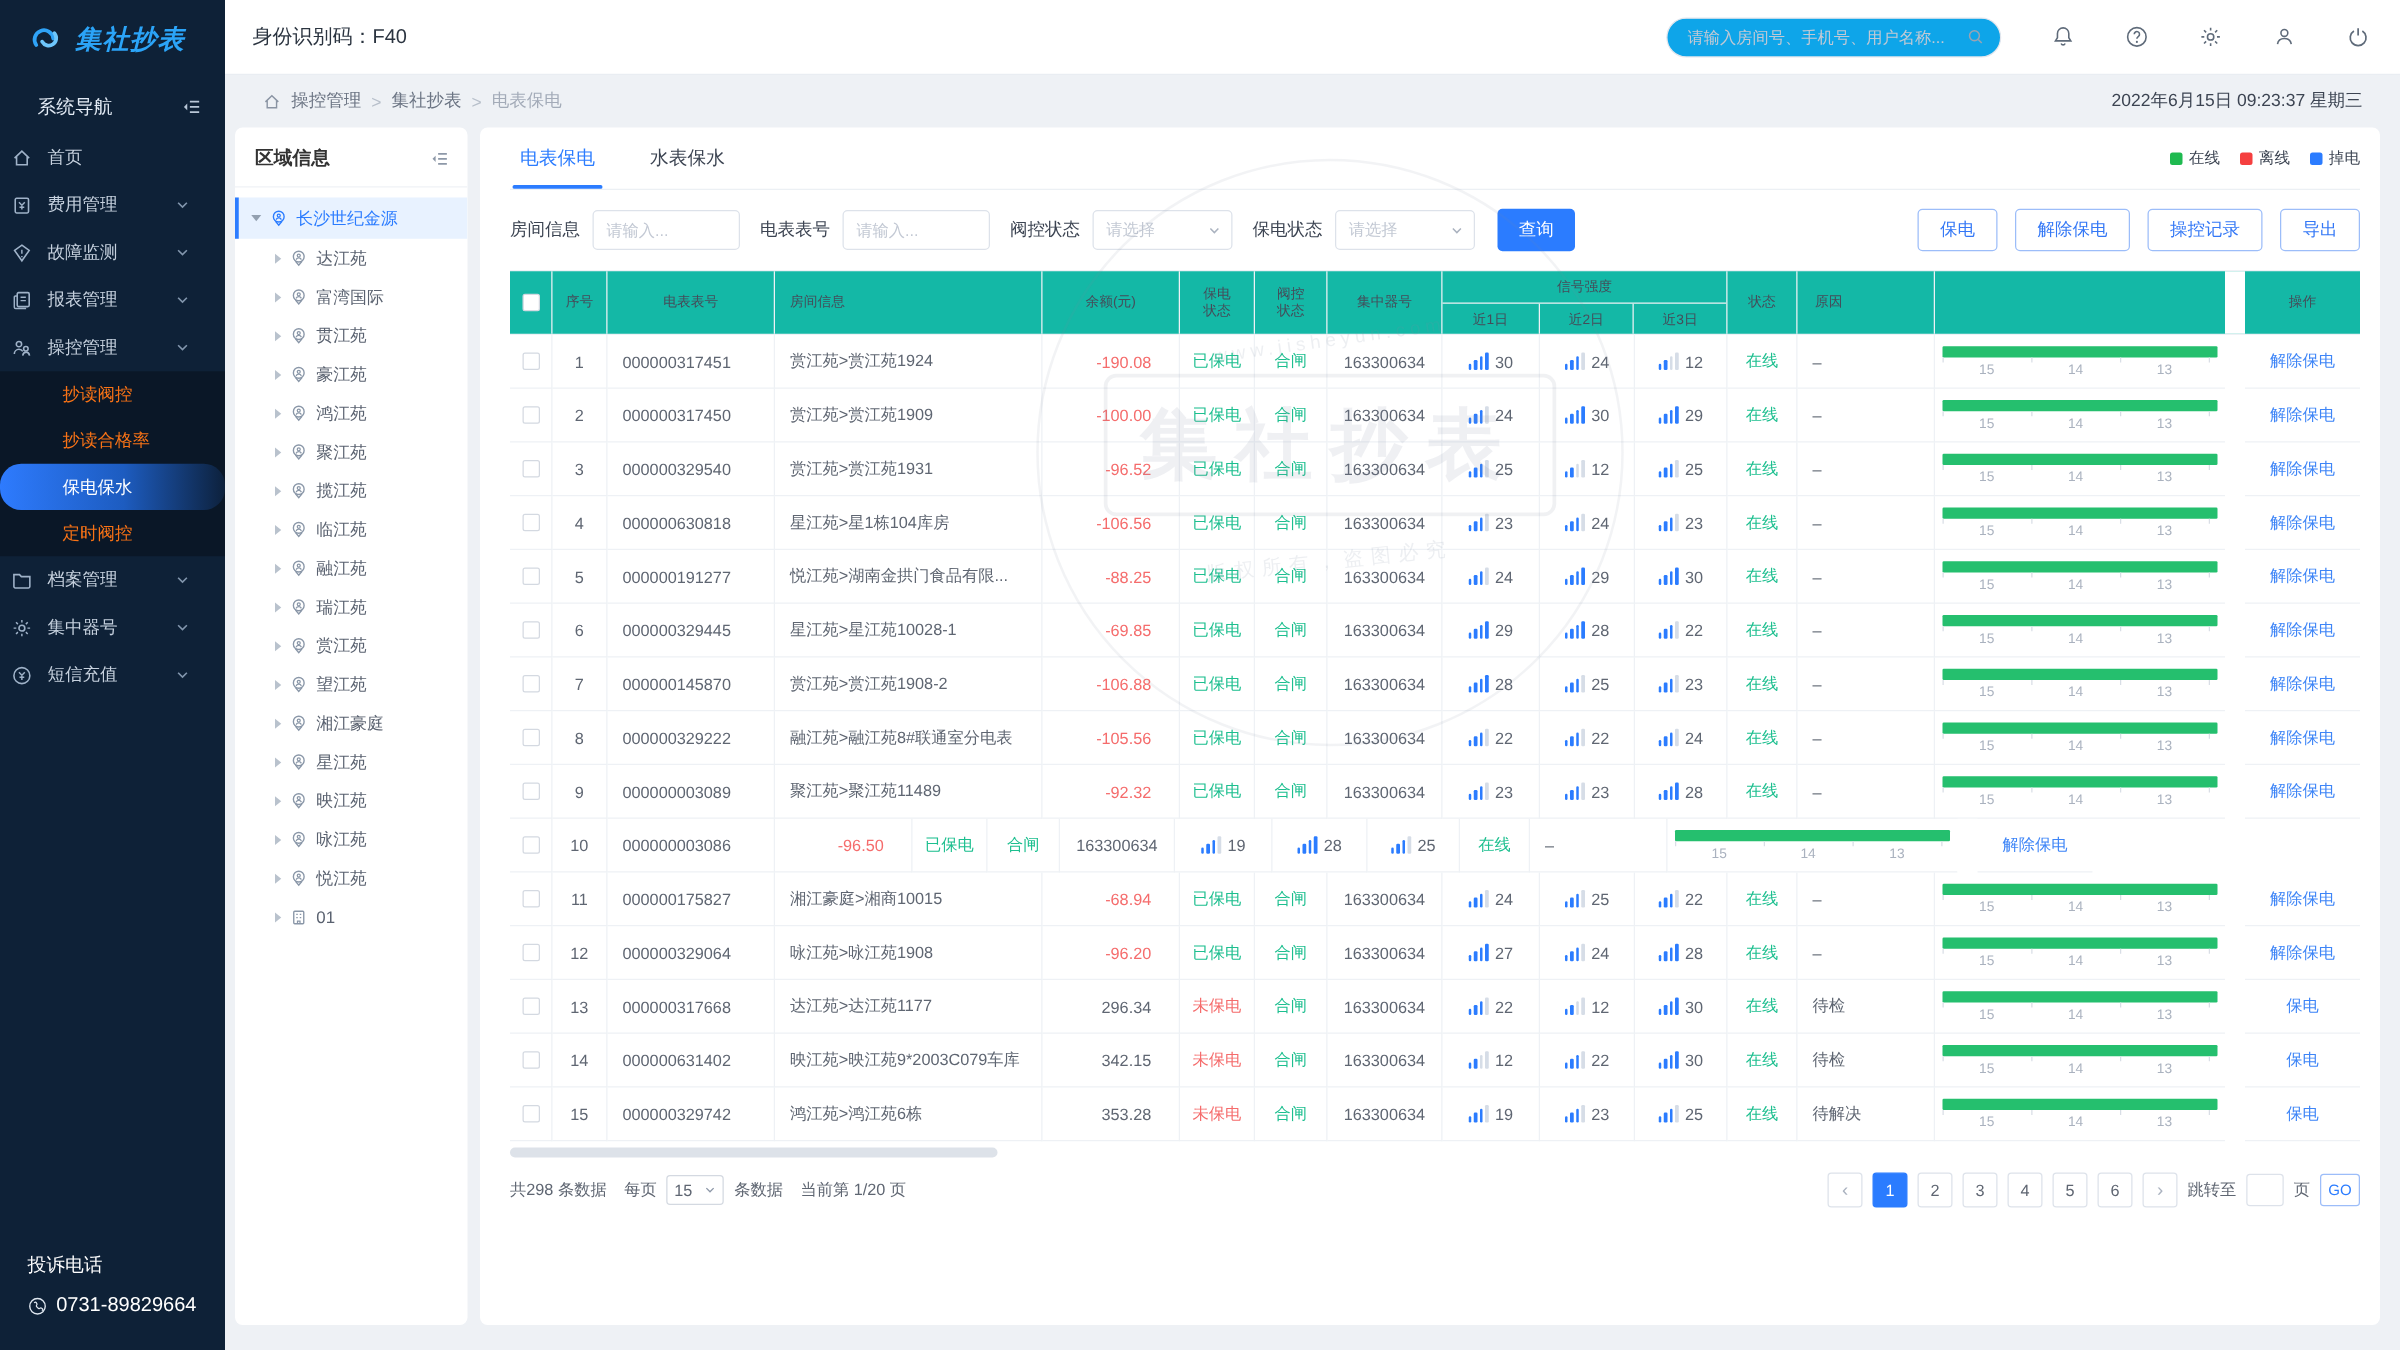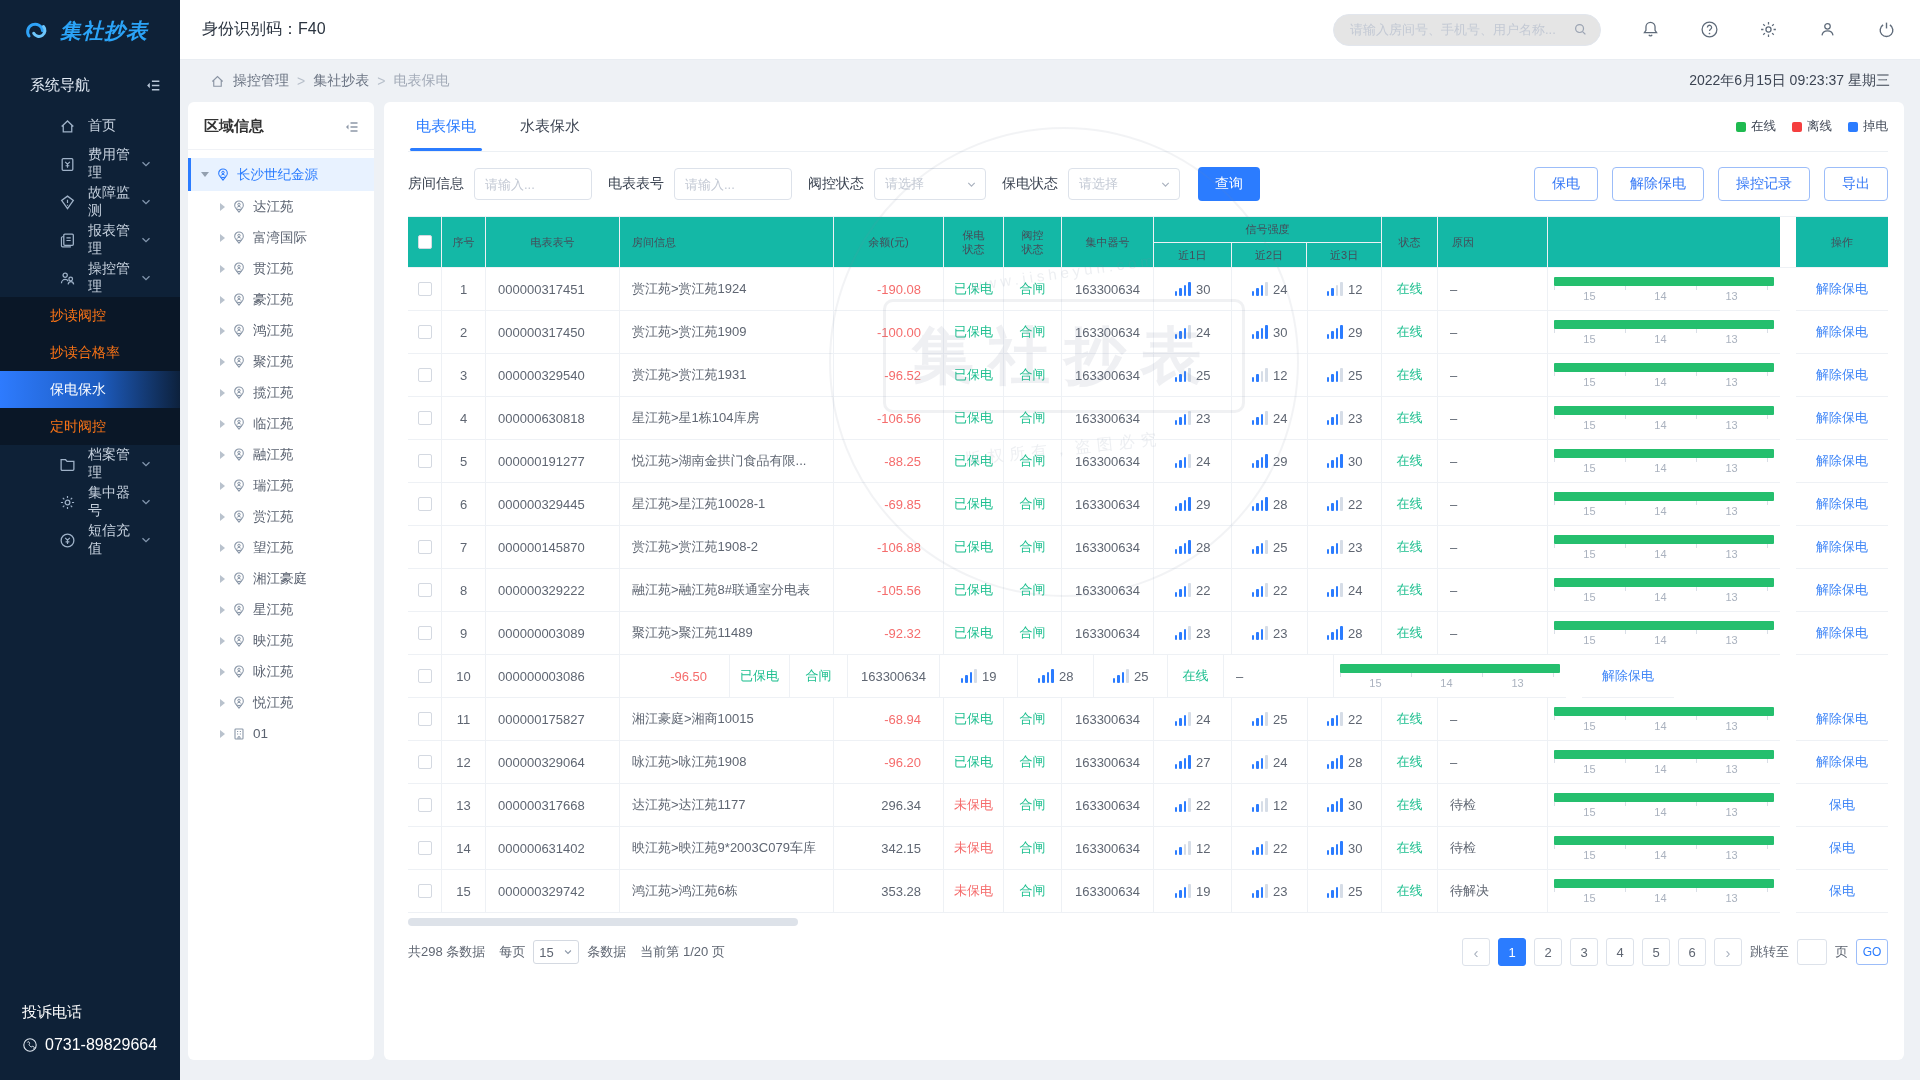--- a/index.html
+++ b/index.html
@@ -8,44 +8,44 @@
 
   
   .sidebar { position:fixed; left:0; top:0; width:180px; height:1080px; background:#0e2137; z-index:20; }
   .logo { height:62px; display:flex; align-items:center; padding-left:20px; gap:8px; }
   .logo svg { width:32px; height:32px; }
   .logo-text { font-size:21px; font-weight:bold; letter-spacing:1px;
     color:#2ba4f8; font-style:italic; }
   .nav-head { display:flex; align-items:center; justify-content:space-between;
     padding:14px 18px 12px 30px; color:#e2eaf4; font-size:15px; }
   .nav-head .icon { color:#b9c7d8; width:17px; height:17px; }
-  .nav-item { height:38px; display:flex; align-items:center; padding:0 16px 0 23px;
-    color:#c6d1de; font-size:14px; cursor:pointer;margin-left:36px; }
+  .nav-item { height:38px; display:flex; align-items:center; padding:0 16px 0 9px;
+    color:#c6d1de; font-size:14px; cursor:pointer; }
   .nav-item .icon { width:17px; height:17px; color:#9fb2c8; margin-right:12px; flex:none; }
   .nav-item .lbl { flex:1; }
   .nav-item .chev { width:12px; height:12px; color:#8296ad; }
   .submenu { background:rgba(0,0,0,.28); }
   .sub-item { height:37px; line-height:37px; padding-left:50px; color:#f97316; font-size:14px; cursor:pointer; }
   .sub-item.active { background:linear-gradient(90deg,#2e7bfe 0%,#1d5cc0 55%,rgba(30,90,180,.15) 100%);
-    color:#fff; }
+    color:#fff;border-radius:17px; }
   .contact { position:absolute; left:22px; bottom:26px; color:#fff; }
   .contact .t1 { font-size:15px; margin-bottom:14px; }
   .contact .t2 { font-size:16px; display:flex; align-items:center; gap:7px; }
   .contact .icon { width:16px; height:16px; color:#dfe7f0; }
 
   .icon svg { width:100%; height:100%; display:block; }
 
   
   .main-wrap { margin-left:180px; }
   .topbar { height:60px; background:#fff; display:flex; align-items:center;
     padding:0 24px 0 22px; border-bottom:1px solid #e9edf2; }
   .identity { font-size:16px; color:#2b3440; font-weight:500; }
   .topbar-right { margin-left:auto; display:flex; align-items:center; gap:40px; }
   .search-pill { width:268px; height:32px; border:1px solid #e2e6ed; border-radius:16px;
-    display:flex; align-items:center; padding:0 12px 0 16px; background:#e5e5e5; }
+    display:flex; align-items:center; padding:0 12px 0 16px; background:#0ea5e9; }
   .search-pill input { border:none; outline:none; flex:1; font-size:13px; color:#333;
     font-family:inherit; background:transparent; }
   .search-pill input::placeholder { color:#c3c9d4; }
   .search-pill .icon { width:15px; height:15px; color:#9aa3b2; }
   .top-icon { width:19px; height:19px; color:#5f6b7a; cursor:pointer; }
 
   
   .crumb-bar { height:42px; display:flex; align-items:center; padding:0 30px; color:#6b7483; font-size:14px; }
   .crumb-bar .icon { width:15px; height:15px; color:#8a94a3; margin-right:8px; }
   .crumb-sep { margin:0 8px; color:#b7bfca; }

